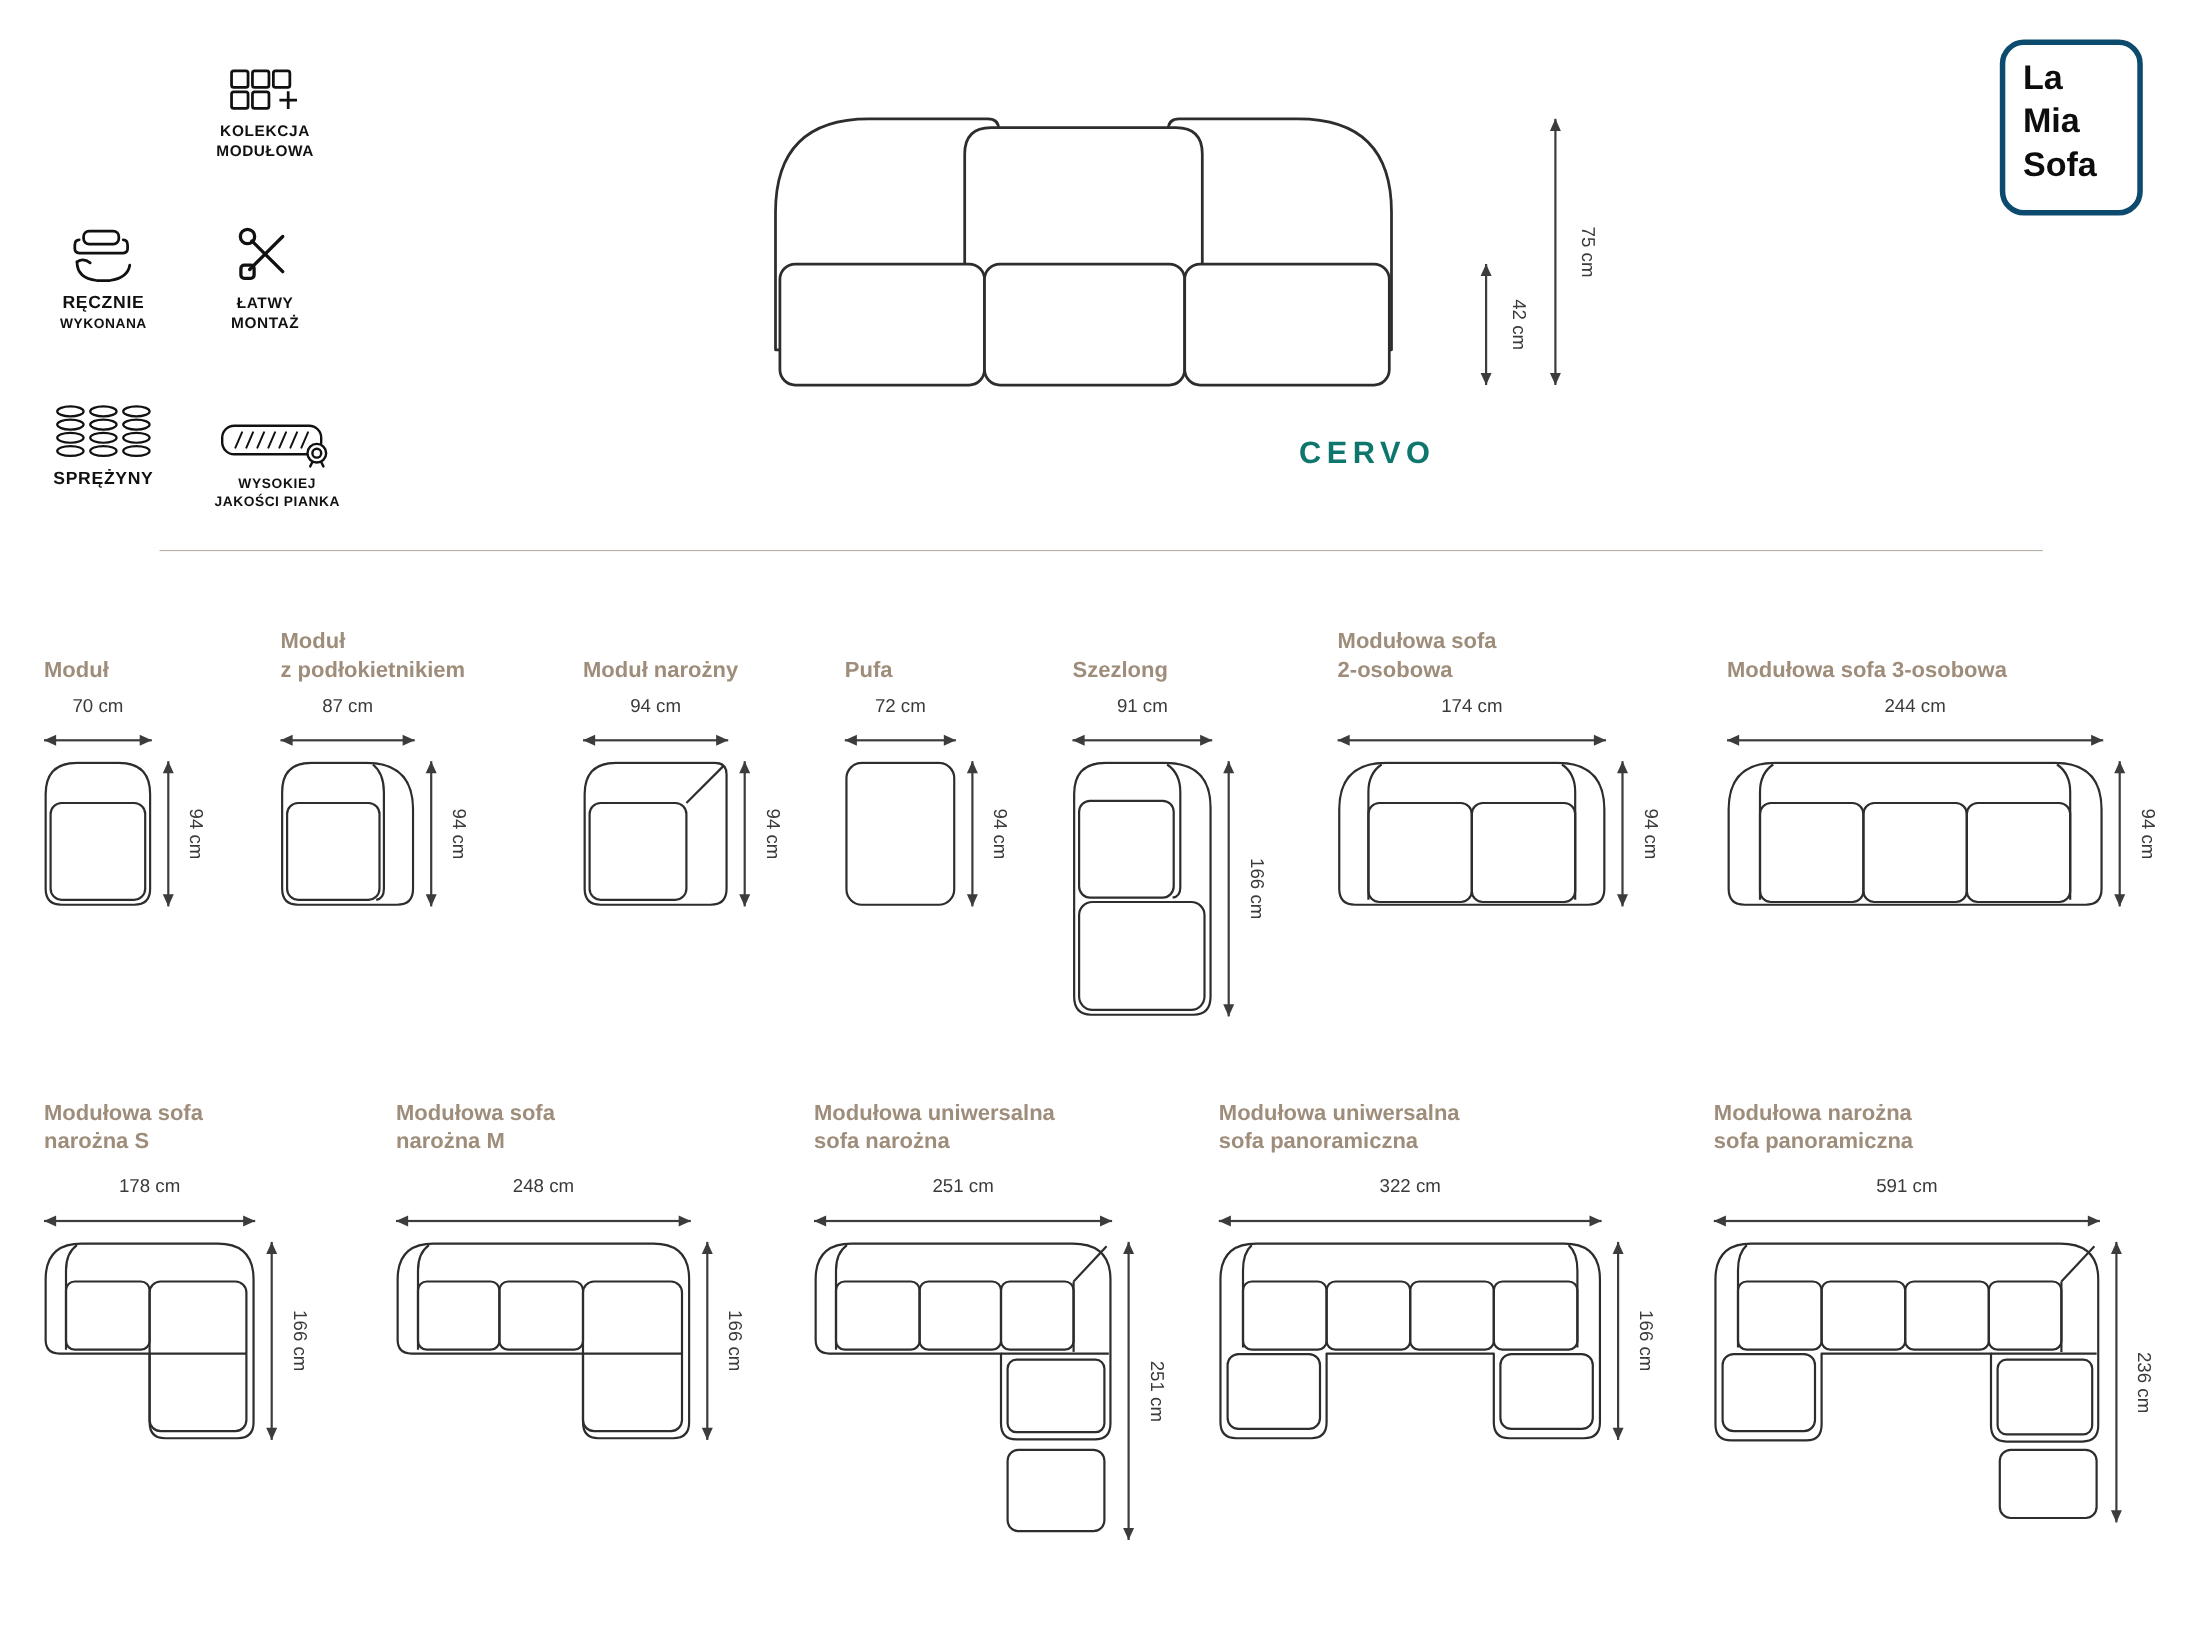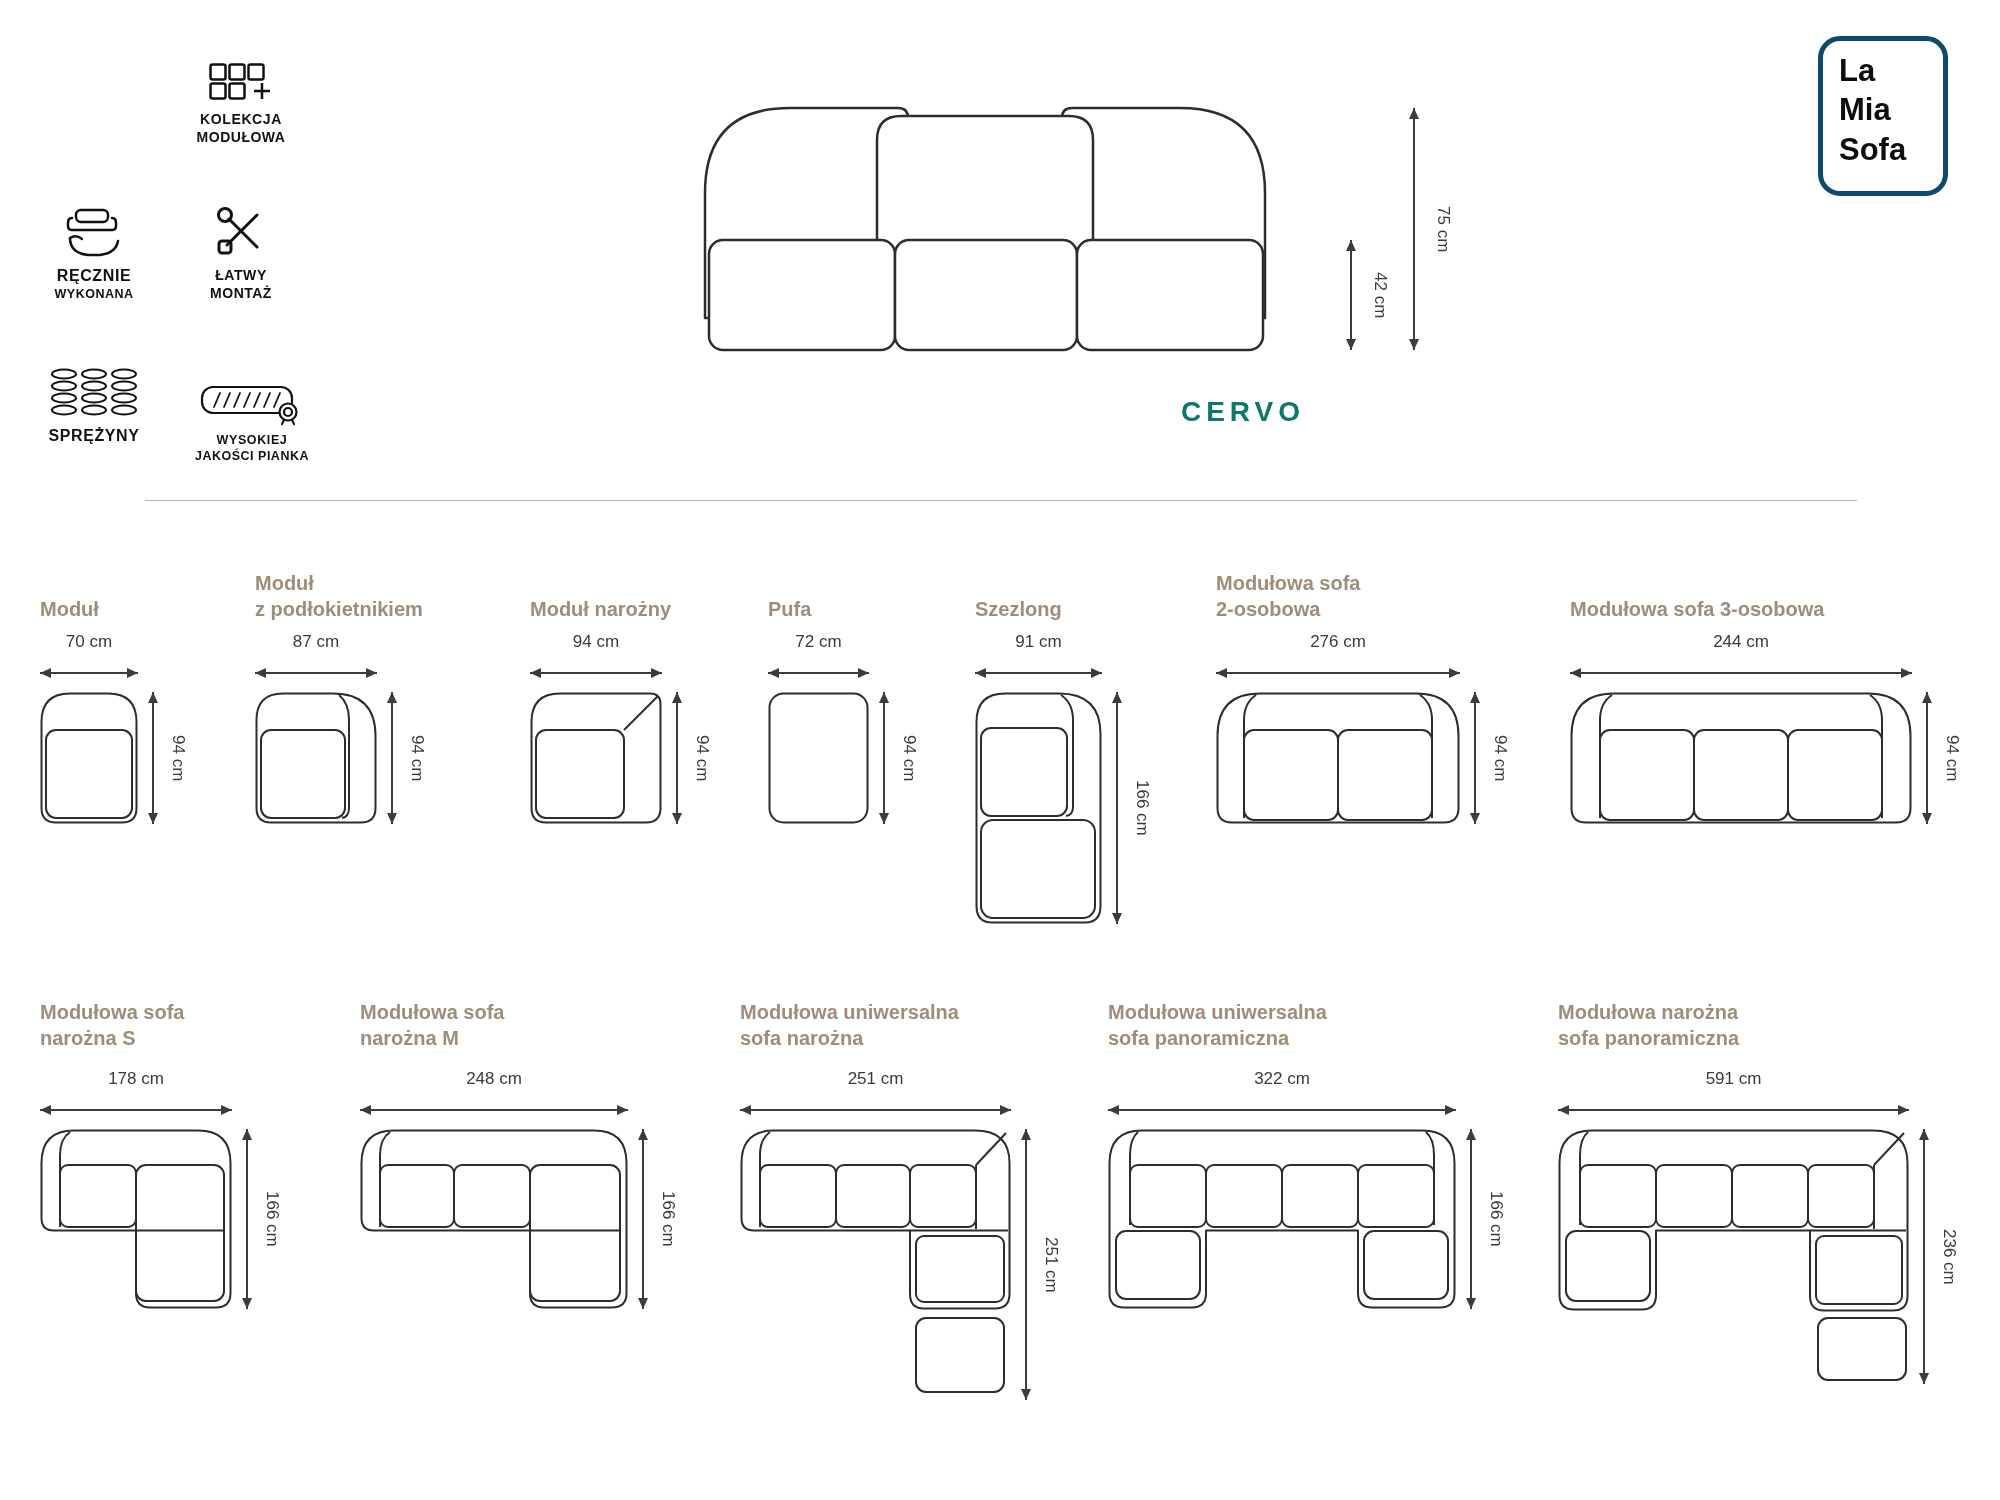--- a/index.html
+++ b/index.html
@@ -249,21 +249,21 @@
     </svg>
     <div class="varrow" style="left:141px;top:132px;height:232px;"></div>
     <div class="vlabel" style="left:155px;top:132px;height:232px;">166 cm</div>
   </div>
 
   <div class="module" style="left:1216px;top:560px;">
     <div class="mod-name" style="height:62px;">
       <div>Modułowa sofa</div>
         <div>2-osobowa</div>
     </div>
-    <div class="dim-w" style="top:72px;width:244px;">276 cm</div>
+    <div class="dim-w" style="top:72px;width:244px;">174 cm</div>
     <div class="harrow" style="top:112px;width:244px;"></div>
     <svg class="draw" style="left:0;top:132px;" width="244" height="132" viewBox="0 0 244 132">
       <g fill="none" stroke="#2d2d2d" stroke-width="2" stroke-linejoin="round">
         <path d="M44,1.5 H200 Q242.5,1.5 242.5,44 V116 Q242.5,130.5 228,130.5 H16 Q1.5,130.5 1.5,116 V44 Q1.5,1.5 44,1.5 Z"></path>
         <path d="M40,3 Q28,11 28,28 V126"></path>
         <path d="M204,3 Q216,11 216,28 V126"></path>
         <rect x="28" y="38" width="94" height="90" rx="10"></rect>
         <rect x="122" y="38" width="94" height="90" rx="10"></rect>
       </g>
     </svg>

